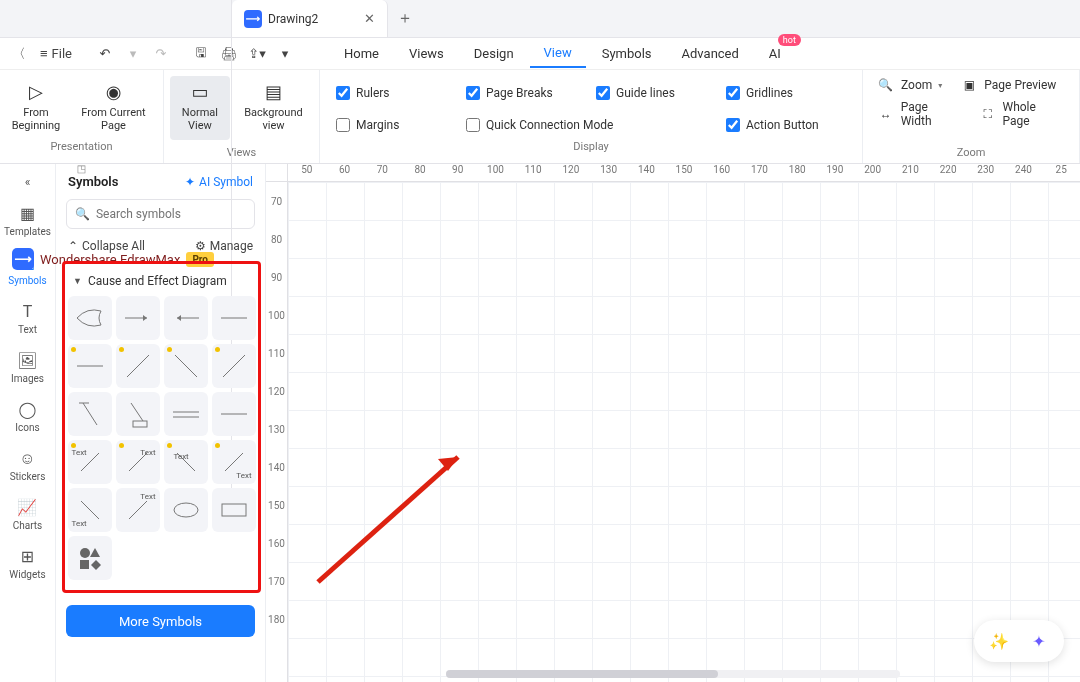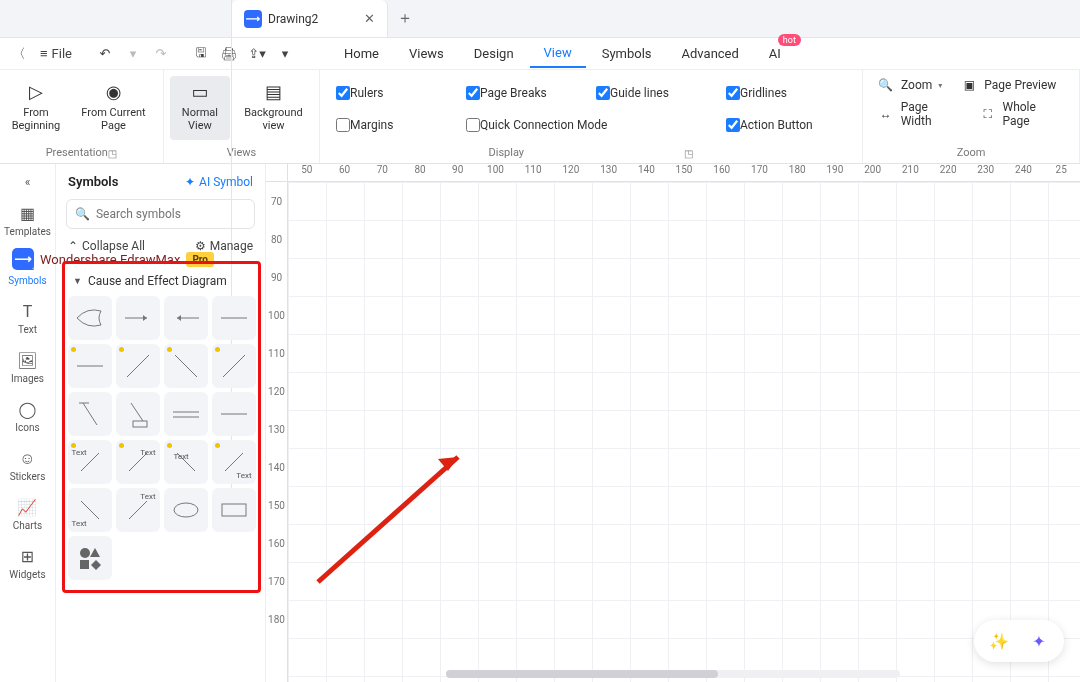--- a/index.html
+++ b/index.html
@@ -23,28 +23,28 @@
   .tb-sep { width:10px;}
   .menubar { margin-left: 30px; display:flex; align-items:center; gap:2px; }
   .menuitem { padding:6px 14px; font-size:13px; color:#333; border-radius:4px; position:relative;}
   .menuitem.active { color:#1a7cff; border-bottom:2px solid #1a7cff; border-radius:0;}
   .hotbadge { position:absolute; top:-6px; right:-6px; background:#ff4d7a; color:#fff; font-size:9px; padding:1px 5px; border-radius:8px;}
 
   
   .ribbon { height:94px; display:flex; border-bottom:1px solid #e3e3e8;}
   .rgroup { display:flex; flex-direction:column; justify-content:space-between; padding:6px 6px 2px; border-right:1px solid #eceef2;}
   .rgroup .label { text-align:center; font-size:11px; color:#777; padding-bottom:2px;}
-  .glabel-row { display:flex; align-items:center; justify-content:center; }
+  .glabel-row { display:flex; align-items:center; justify-content:center; gap:8px;flex-direction:column;}
   .dlg { color:#888; font-size:10px;}
   .bigbtns { display:flex; gap:4px; }
   .bigbtn { width:62px; height:64px; display:flex; flex-direction:column; align-items:center; justify-content:flex-start; padding:4px 2px; border-radius:4px; text-align:center; font-size:11px; line-height:1.15; color:#333;}
   .bigbtn .bicon { width:24px; height:24px; margin-bottom:3px; display:flex; align-items:center; justify-content:center; font-size:18px; color:#333;}
   .bigbtn.sel { background:#e9ebef;}
   .checks { display:grid; grid-template-columns:repeat(4,120px); grid-template-rows:repeat(2,30px); gap:2px 10px; align-content:center; padding:2px 10px 0;}
-  .chk { display:flex; align-items:center; font-size:12px; color:#333;}
+  .chk { display:flex; align-items:center; gap:6px; font-size:12px; color:#333;}
   .chk input { accent-color:#1a7cff; width:14px; height:14px;}
   .zoomcol { display:flex; flex-direction:column; gap:6px; justify-content:center; padding:0 8px;}
   .zrow { display:flex; gap:18px;}
   .zbtn { display:flex; align-items:center; gap:6px; font-size:12px; color:#333;}
   .zicon { width:18px; height:18px; display:flex; align-items:center; justify-content:center; color:#333;}
 
   
   .main { display:flex; height: calc(682px - 38px - 32px - 94px); }
 
   
@@ -437,20 +437,23 @@
             <svg viewBox="0 0 34 34">
               <circle cx="12" cy="12" r="5" fill="#666"></circle>
               <path d="M22 7 l5 9 h-10 z" fill="#666"></path>
               <rect x="7" y="19" width="9" height="9" fill="#666"></rect>
               <path d="M23 19 l5 5 -5 5 -5 -5 z" fill="#666"></path>
             </svg>
           </div>
       </div>
     </div>
 
+    <div class="morebtn">
+        <span>More Symbols</span>
+      </div>
   </div>
 
   <div class="canvaswrap">
     <div class="rulercorner"></div>
     <div class="hruler">
       <div class="tick">50</div>
       <div class="tick">60</div>
       <div class="tick">70</div>
       <div class="tick">80</div>
       <div class="tick">90</div>

